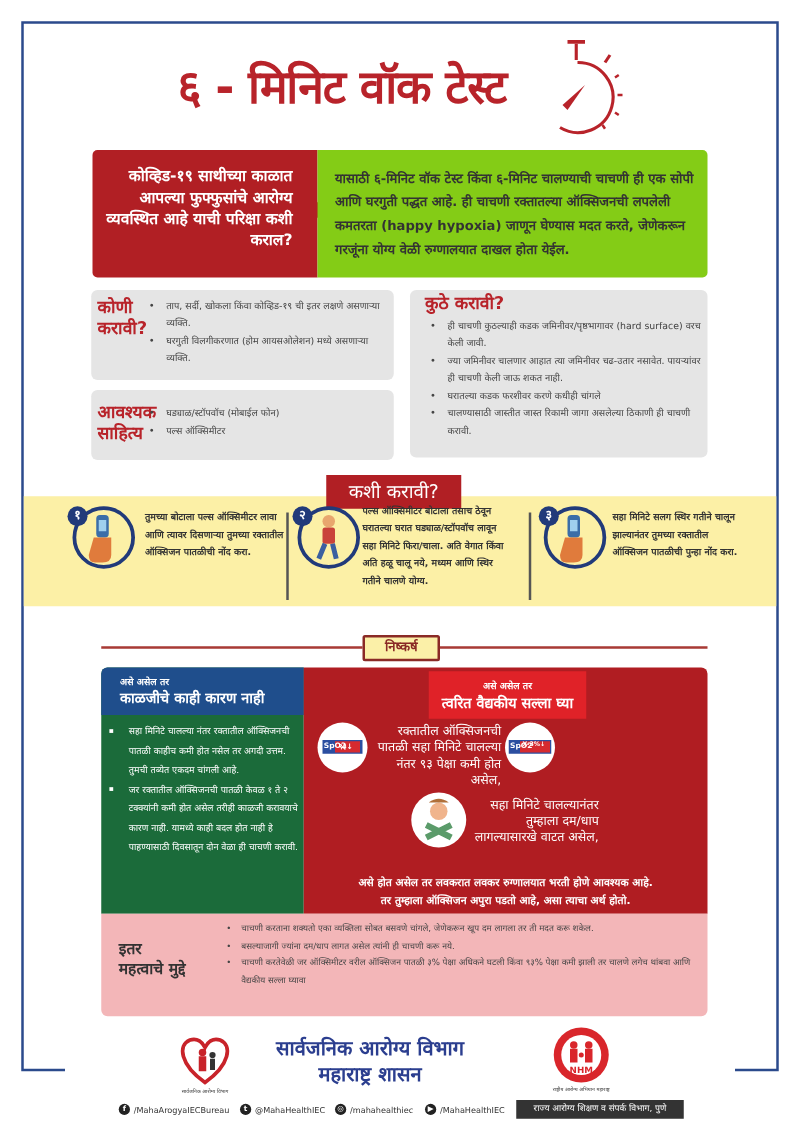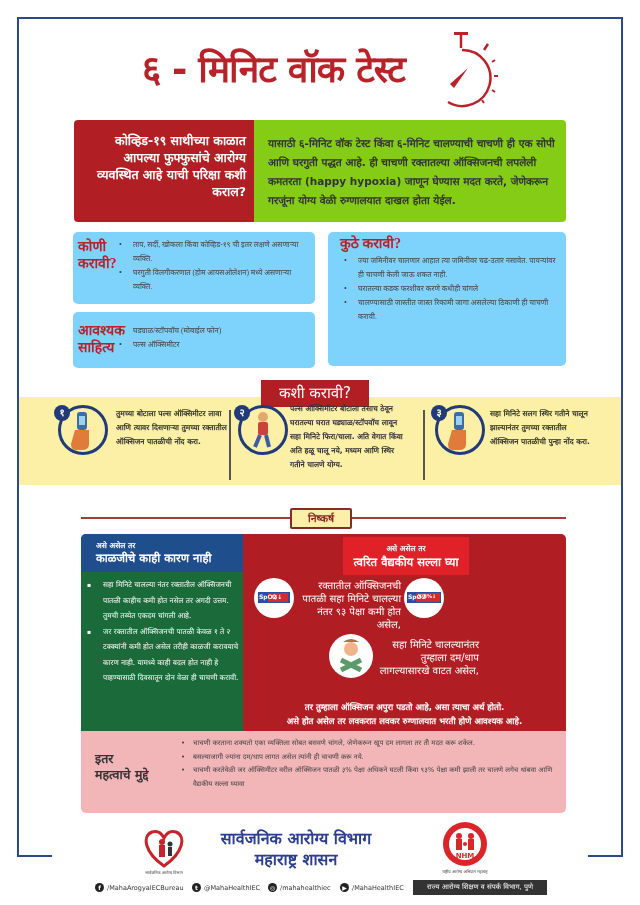--- a/index.html
+++ b/index.html
@@ -11,31 +11,31 @@
   .frame-bottom-mask { position: absolute; left: 52px; top: 850px; width: 536px; height: 12px; background: #fff; }
 
   
   .title { position: absolute; left: 142px; top: 42px; font-size: 37px; font-weight: bold;
            color: #b8232a; letter-spacing: -1px; font-family: "DejaVu Sans", sans-serif; }
   .stopwatch { position: absolute; left: 440px; top: 28px; width: 62px; height: 80px; }
 
   
   .intro-left { position: absolute; left: 74px; top: 120px; width: 180px; height: 102px;
                 background: #b11f24; color: #fff; font-size: 12.5px; font-weight: bold;
-                text-align: right; padding: 12px 8px 0 10px; line-height: 17px;
+                text-align: right; padding: 12px 20px 0 10px; line-height: 17px;
                 border-radius: 4px 0 0 4px; }
   .intro-arrow { position: absolute; left: 252px; top: 160px; width: 0; height: 0;
                  border-top: 8px solid transparent; border-bottom: 8px solid transparent;
                  border-left: 9px solid #b11f24; }
   .intro-right { position: absolute; left: 254px; top: 120px; width: 312px; height: 102px;
                  background: #84cc16; font-size: 10.5px; font-weight: bold; color: #333;
                  padding: 14px 10px 0 14px; line-height: 19px; border-radius: 0 4px 4px 0; }
 
   
-  .grey { position: absolute; background: #7dd3fc; border-radius: 5px; font-family: Liberation Serif, serif; }
+  .grey { position: absolute; background: #e5e5e5; border-radius: 5px; }
   .grey-who { left: 73px; top: 232px; width: 242px; height: 72px; }
   .grey-need { left: 73px; top: 312px; width: 242px; height: 56px; }
   .grey-where { left: 328px; top: 232px; width: 238px; height: 134px; }
   .grey-heading { position: absolute; color: #b8232a; font-weight: bold; font-size: 14px; line-height: 17px; }
   .bullets { position: absolute; font-size: 7.5px; color: #444; line-height: 14px; list-style: none; }
   .bullets li { position: relative; padding-left: 16px; }
   .bullets li::before { content: "•"; position: absolute; left: 2px; top: 0; font-size: 8px; }
 
   
   .how-band { position: absolute; left: 19px; top: 397px; width: 602px; height: 88px; background: #fcf0a6; }
@@ -131,20 +131,21 @@
   </div>
   <ul class="bullets" style="left:44px;top:12px;width:190px;">
     <li>घड्याळ/स्टॉपवॉच (मोबाईल फोन)</li>
     <li>पल्स ऑक्सिमीटर</li>
   </ul>
 </div>
 
 <div class="grey grey-where">
   <div class="grey-heading" style="left:12px;top:3px;">कुठे करावी?</div>
   <ul class="bullets" style="left:14px;top:22px;width:220px;">
+    <li>ही चाचणी कुठल्याही कडक जमिनीवर/पृष्ठभागावर (hard surface) वरच केली जावी.</li>
     <li>ज्या जमिनीवर चालणार आहात त्या जमिनीवर चढ-उतार नसावेत. पायऱ्यांवर ही चाचणी केली जाऊ शकत नाही.</li>
     <li>घरातल्या कडक फरशीवर करणे कधीही चांगले</li>
     <li>चालण्यासाठी जास्तीत जास्त रिकामी जागा असलेल्या ठिकाणी ही चाचणी करावी.</li>
   </ul>
 </div>
 
 <div class="how-band"></div>
 <div class="how-title">कशी करावी?</div>
 
 <div class="step" style="left:58px;">
@@ -224,22 +225,22 @@
   <div class="wcircle" style="left:86px;top:100px;width:44px;height:44px;">
     <svg width="44" height="44" viewBox="0 0 44 44">
       <circle cx="22" cy="15" r="7" fill="#f0b48c"></circle>
       <path d="M14 8 q8 -6 16 0" fill="#b0703a"></path>
       <path d="M12 36 l20 -10 M32 36 l-20 -10" stroke="#5b9b6a" stroke-width="5"></path>
     </svg>
   </div>
   <div class="red-text" style="left:136px;top:104px;width:100px;">सहा मिनिटे चालल्यानंतर तुम्हाला दम/धाप लागल्यासारखे वाटत असेल,</div>
 
   <div class="red-conclusion">
+    <div>असे होत असेल तर लवकरात लवकर रुग्णालयात भरती होणे आवश्यक आहे.</div>
     <div>तर तुम्हाला ऑक्सिजन अपुरा पडतो आहे, असा त्याचा अर्थ होतो.</div>
-    <div>असे होत असेल तर लवकरात लवकर रुग्णालयात भरती होणे आवश्यक आहे.</div>
   </div>
 </div>
 
 <div class="pink">
   <div class="pink-heading">
     <div>इतर</div>
     <div>महत्वाचे मुद्दे</div>
   </div>
   <ul class="pink-list">
     <li>चाचणी करताना शक्यतो एका व्यक्तिला सोबत बसवणे चांगले, जेणेकरून खूप दम लागला तर ती मदत करू शकेल.</li>

